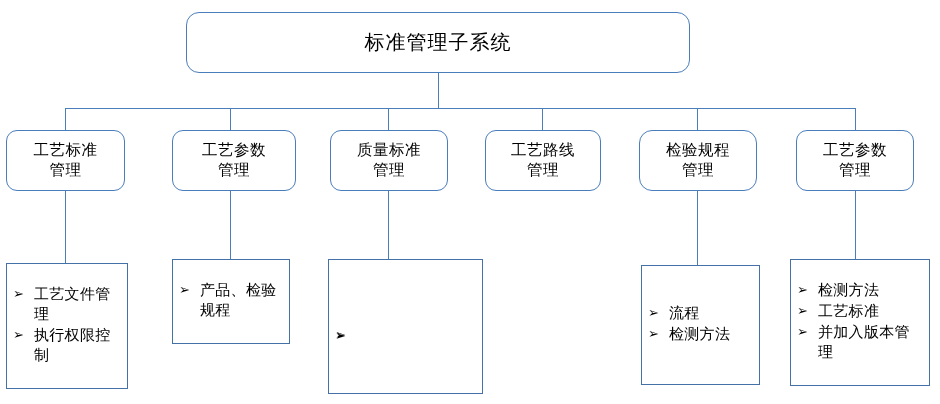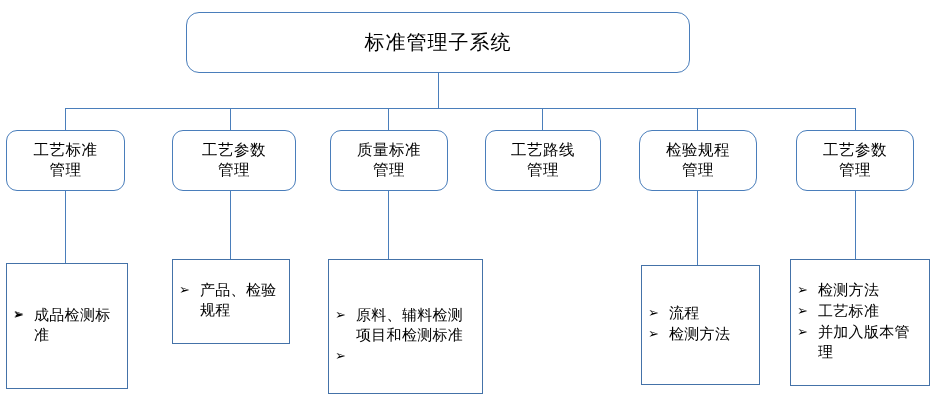--- a/index.html
+++ b/index.html
@@ -135,34 +135,34 @@
   <div class="node mid" style="left:639px; top:130px; width:118px; height:61px;border-radius:13px;">
     <span class="label"><span>检验规程</span><br><span>管理</span></span>
   </div>
 
   <div class="node mid" style="left:796px; top:130px; width:118px; height:61px;">
     <span class="label"><span>工艺参数</span><br><span>管理</span></span>
   </div>
 
   <div class="leaf" style="left:6px; top:263px; width:122px; height:126px;">
     <ul>
-      <li><span class="bullet">➢</span></li>
-      <li><span class="bullet">➢</span><span>成品检测标准</span></li>
+      <li><span class="bullet">➢</span><span>工艺文件管理</span></li>
+      <li><span class="bullet">➢</span><span>执行权限控制</span></li>
     </ul>
   </div>
 
   <div class="leaf" style="left:172px; top:259px; width:118px; height:85px;">
     <ul>
       <li><span class="bullet">➢</span><span>产品、检验规程</span></li>
     </ul>
   </div>
 
   <div class="leaf" style="left:328px; top:259px; width:155px; height:135px;">
     <ul>
-      <li><span class="bullet">➢</span><span>原料、辅料检测项目和检测标准</span></li>
+      <li><span class="bullet">➢</span></li>
       <li><span class="bullet">➢</span></li>
     </ul>
   </div>
 
   <div class="leaf" style="left:641px; top:265px; width:119px; height:120px;">
     <ul>
       <li><span class="bullet">➢</span><span>流程</span></li>
       <li><span class="bullet">➢</span><span>检测方法</span></li>
     </ul>
   </div>

